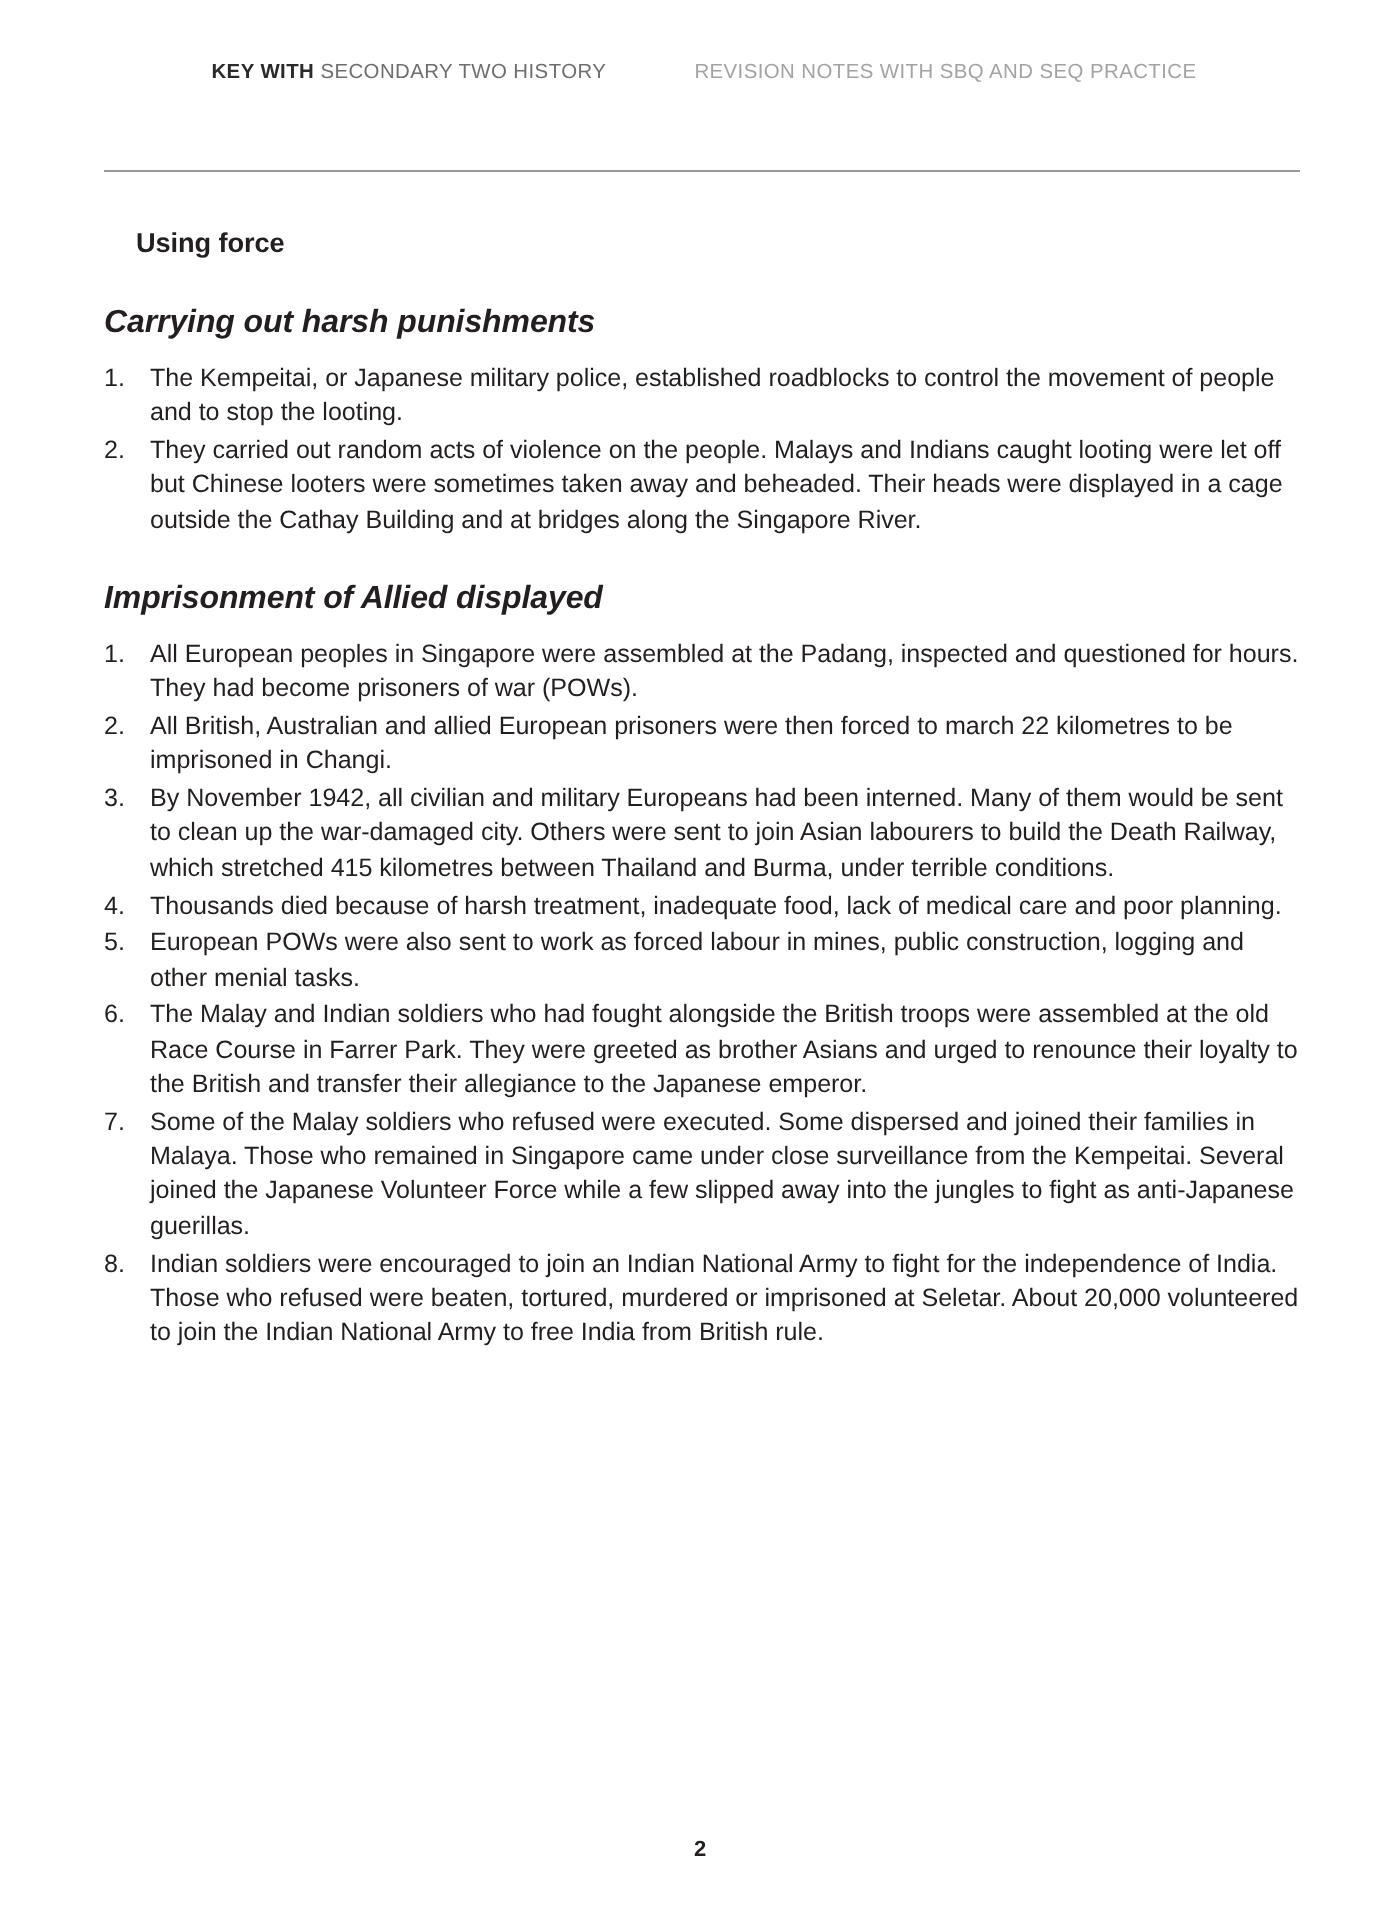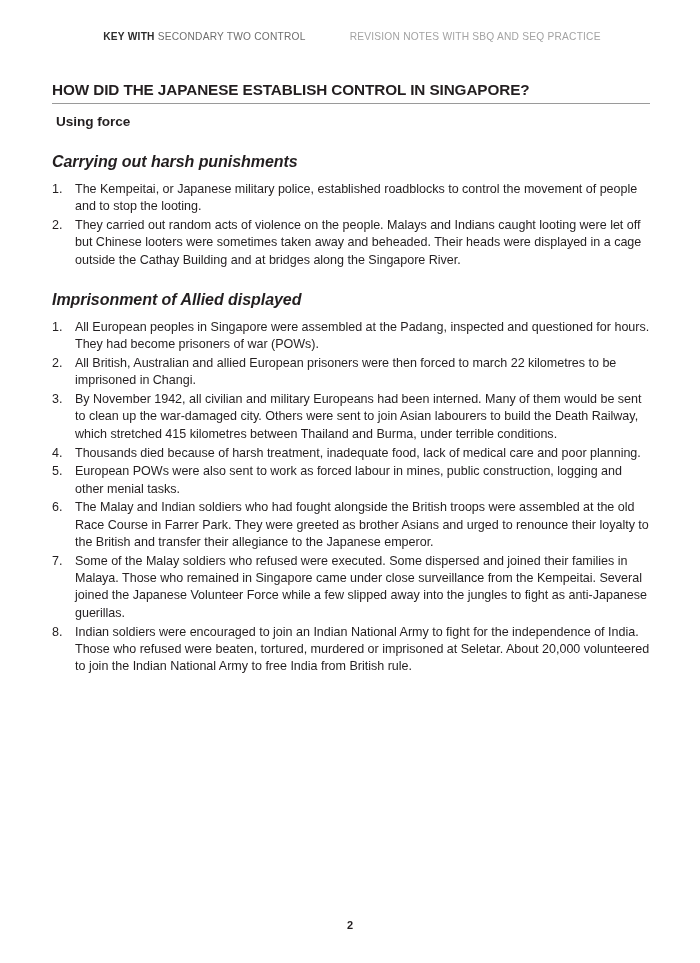--- a/index.html
+++ b/index.html
@@ -73,21 +73,21 @@
     position: absolute;
     top: 114px;
     left: 52px;
     width: 600px;
   }
 
   h2.section-heading {
     font-size: 13.6px;
     font-weight: bold;
     color: #231f20;
-    margin: 0 0 0 4px;
+    margin: 0 0 0 16px;
     line-height: 1.25;
     letter-spacing: -0.05px;
   }
 
   h3.sub-heading {
     font-size: 16px;
     font-weight: bold;
     font-style: italic;
     color: #231f20;
     margin: 21px 0 0 0;
@@ -137,25 +137,24 @@
     font-weight: bold;
     color: #231f20;
   }
 </style>
 </head>
 <body>
 
 <div class="page">
 
   <div class="running-header">
-    <span class="rh-key">KEY WITH</span><span>&nbsp;</span><span class="rh-mid">SECONDARY TWO CONTROL</span><span>&nbsp;</span><span class="rh-tail">REVISION NOTES WITH SBQ AND SEQ PRACTICE</span>
+    <span class="rh-key">KEY WITH</span><span>&nbsp;</span><span class="rh-mid">SECONDARY TWO HISTORY</span><span>&nbsp;</span><span class="rh-tail">REVISION NOTES WITH SBQ AND SEQ PRACTICE</span>
   </div>
 
   <div class="title-block">
-    <h1 class="page-title">HOW DID THE JAPANESE ESTABLISH CONTROL IN SINGAPORE?</h1>
     <div class="title-rule"></div>
   </div>
 
   <div class="content">
 
     <h2 class="section-heading">Using force</h2>
 
     <h3 class="sub-heading">Carrying out harsh punishments</h3>
 
     <ol class="num-list list-punishments">

